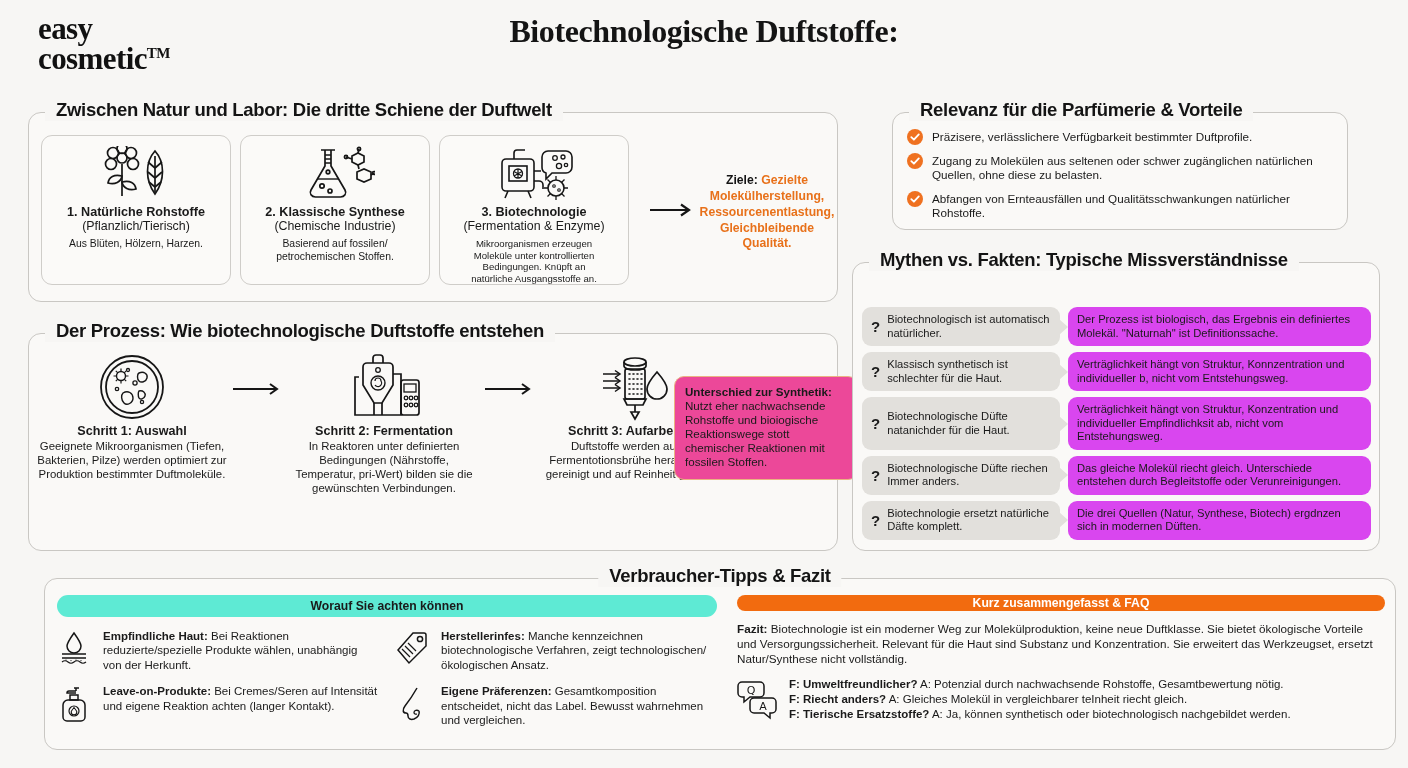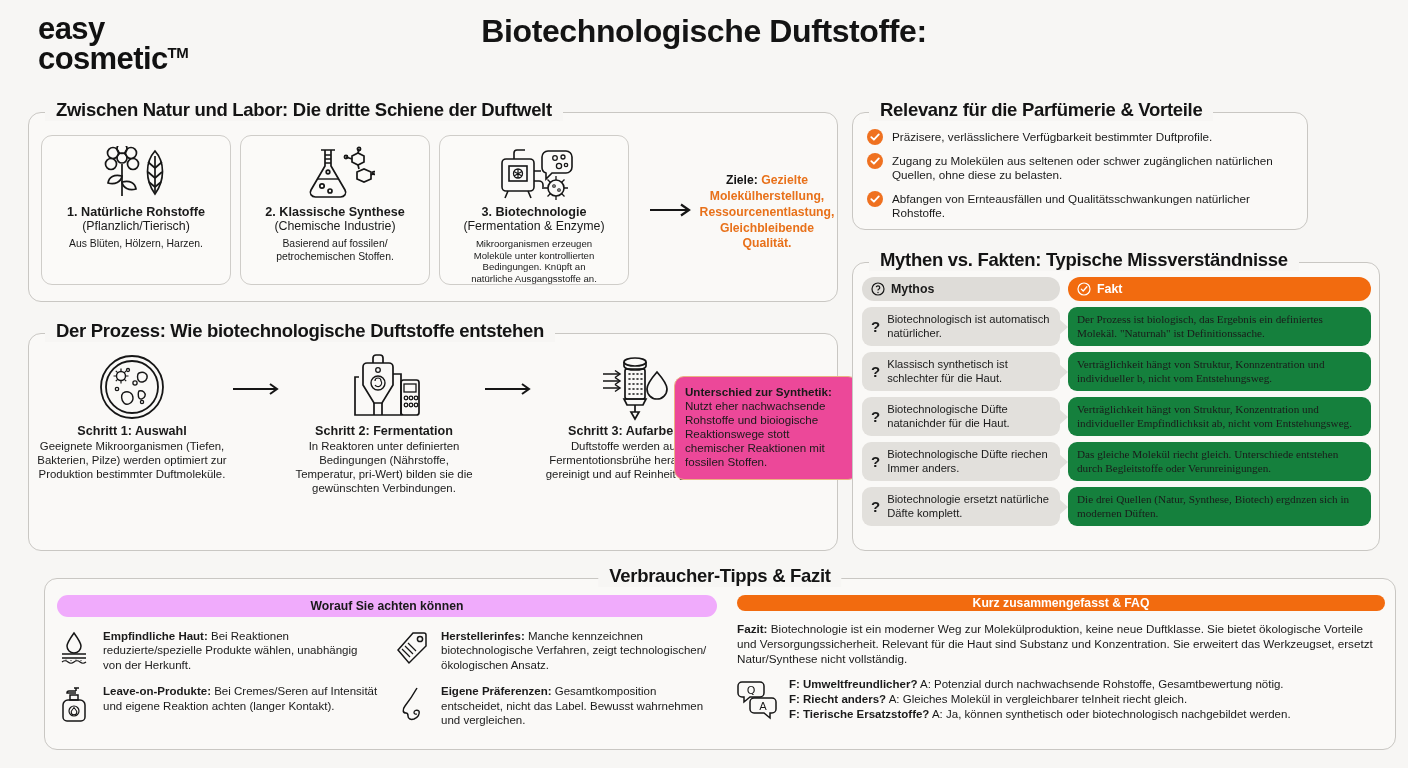--- a/index.html
+++ b/index.html
@@ -6,21 +6,21 @@
   html, body {
     width: 1408px; height: 768px;
     background: #f7f6f4;
     font-family: "Liberation Sans", sans-serif;
     color: #1a1a1a;
     overflow: hidden;
   }
   .page { position: relative; width: 1408px; height: 768px; padding: 0; }
 
   
-  .header { position: relative; height: 96px; }
+  .header { position: relative; height: 96px; font-family: Liberation Serif, serif; }
   .logo {
     position: absolute; left: 38px; top: 14px;
     font-weight: 800; font-size: 31px; line-height: 0.96;
     letter-spacing: -0.6px; color: #111;
   }
   .logo sup { font-size: 15px; vertical-align: super; font-weight: 800; }
   .maintitle {
     position: absolute; left: 0; right: 0; top: 12px;
     text-align: center; font-size: 32px; font-weight: 800;
     line-height: 1.22; letter-spacing: -0.4px; color: #141414;
@@ -76,21 +76,21 @@
   .step .s-d { font-size: 11.4px; line-height: 1.22; margin-top: 2px; }
   .parrow { width: 62px; padding-top: 30px; display:flex; justify-content:center; }
   .diffbox {
     position: absolute; left: 645px; top: 42px; width: 184px; height: 104px;
     border: 1.2px solid #eab382; border-radius: 10px; background: #ec4899;
     padding: 8px 10px; font-size: 11.6px; line-height: 1.21;
   }
   .diffbox b { font-weight: 800; }
 
   
-  #p-relev { left: 852px; top: 112px; width: 456px; height: 118px; }
+  #p-relev { left: 892px; top: 112px; width: 456px; height: 118px; }
   .bullets { position: absolute; left: 14px; top: 16px; right: 12px; }
   .bullet { display: flex; gap: 9px; margin-bottom: 8px; align-items: flex-start; }
   .bullet .txt { font-size: 11.7px; line-height: 1.22; padding-top: 1px; }
 
   
   #p-myth { left: 852px; top: 262px; width: 528px; height: 289px; }
   .mheadrow { position: absolute; left: 9px; top: 14px; display: flex; gap: 8px; }
   .mhead-l {
     width: 198px; height: 24px; border-radius: 12px; background: #dedcd8;
     display: flex; align-items: center; gap: 6px; padding-left: 9px;
@@ -109,30 +109,30 @@
     display: flex; gap: 7px; align-items: center; position: relative;
   }
   .mcell-l::after {
     content: ""; position: absolute; right: -8px; top: 50%;
     transform: translateY(-50%);
     border-top: 8px solid transparent; border-bottom: 8px solid transparent;
     border-left: 9px solid #e2e0dc;
   }
   .qmark { font-size: 15px; font-weight: 800; line-height: 1; }
   .mcell-r {
-    width: 303px; background: #15803d; border-radius: 9px;
-    padding: 6px 9px; font-size: 11.2px; line-height: 1.21; font-family: Liberation Serif, serif;
+    width: 303px; background: #d946ef; border-radius: 9px;
+    padding: 6px 9px; font-size: 11.2px; line-height: 1.21;
   }
 
   
   #p-bottom { left: 44px; top: 578px; width: 1352px; height: 172px; }
   .bb-left { position: absolute; left: 12px; top: 16px; width: 660px; }
   .bb-right { position: absolute; left: 692px; top: 16px; width: 648px; }
   .bar-grey {
-    height: 22px; border-radius: 11px; background: #f0abfc;
+    height: 22px; border-radius: 11px; background: #5eead4;
     display: flex; align-items: center; justify-content: center;
     font-size: 12.2px; font-weight: 800;
   }
   .bar-orange {
     height: 16px; border-radius: 11px; background: #f26b0f; color: #fff;
     display: flex; align-items: center; justify-content: center;
     font-size: 12.2px; font-weight: 800;
   }
   .tipgrid { margin-top: 12px; display: grid; grid-template-columns: 1fr 1fr; gap: 12px 16px; }
   .tip { display: flex; gap: 12px; align-items: flex-start; }
@@ -366,41 +366,20 @@
             </svg>
         </span>
         <span class="txt">Abfangen von Ernteausfällen und Qualitätsschwankungen natürlicher Rohstoffe.</span>
       </div>
     </div>
   </div>
 
   <div class="panel" id="p-myth">
     <div class="ptitle left">Mythen vs. Fakten: Typische Missverständnisse</div>
 
-    <div class="mheadrow">
-      <div class="mhead-l">
-        <span>
-          <svg width="14" height="14" viewBox="0 0 14 14" fill="none" stroke="#161616" stroke-width="1.2">
-              <circle cx="7" cy="7" r="6"></circle>
-              <path d="M5.2 5.2 a1.8 1.8 0 1 1 2.3 2.1 c-0.5 0.3 -0.5 0.7 -0.5 1.2" stroke-width="1.2"></path>
-              <circle cx="7" cy="10.5" r="0.7" fill="#161616" stroke="none"></circle>
-            </svg>
-        </span>
-        <span>Mythos</span>
-      </div>
-      <div class="mhead-r">
-        <span>
-          <svg width="14" height="14" viewBox="0 0 14 14" fill="none" stroke="#fff" stroke-width="1.2">
-              <circle cx="7" cy="7" r="6"></circle>
-              <path d="M4.3 7.1 L6.2 9 L9.9 4.8" stroke-width="1.3" stroke-linecap="round" stroke-linejoin="round"></path>
-            </svg>
-        </span>
-        <span>Fakt</span>
-      </div>
-    </div>
 
     <div class="mrows">
       <div class="mrow">
         <div class="mcell-l">
           <span class="qmark">?</span>
           <span>Biotechnologisch ist automatisch natürlicher.</span>
         </div>
         <div class="mcell-r">Der Prozess ist biologisch, das Ergebnis ein definiertes Molekäl. "Naturnah" ist Definitionssache.</div>
       </div>
       <div class="mrow">

